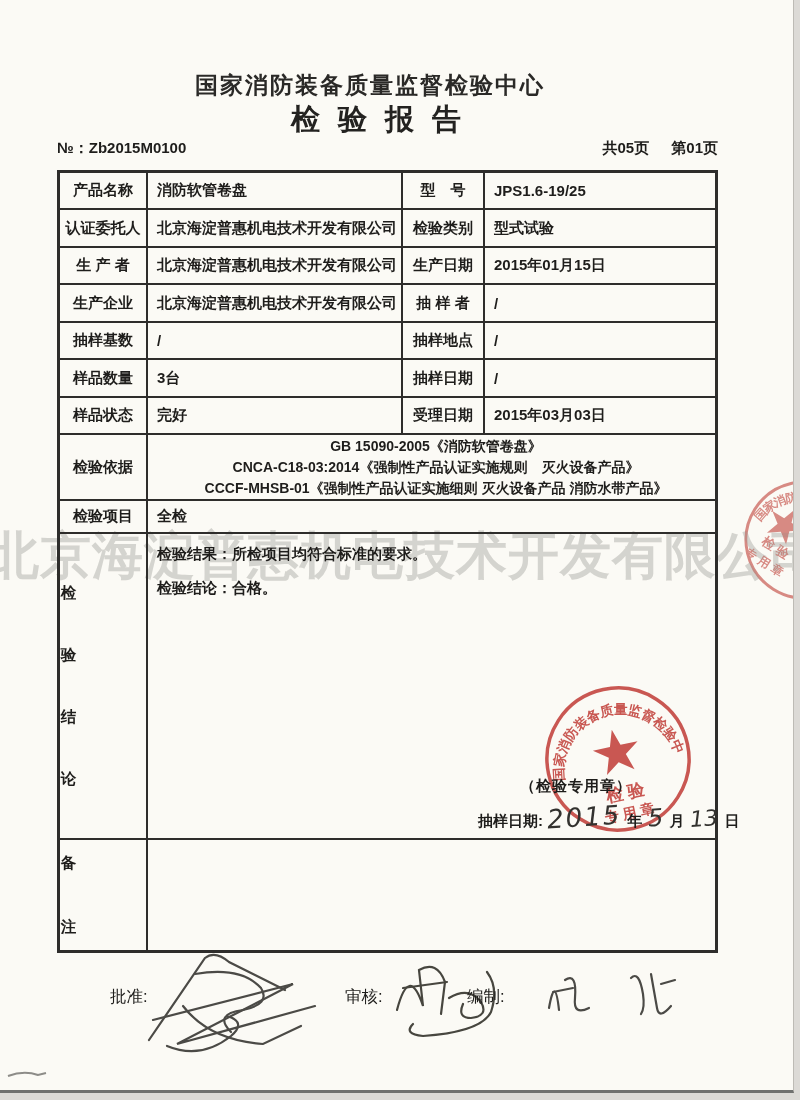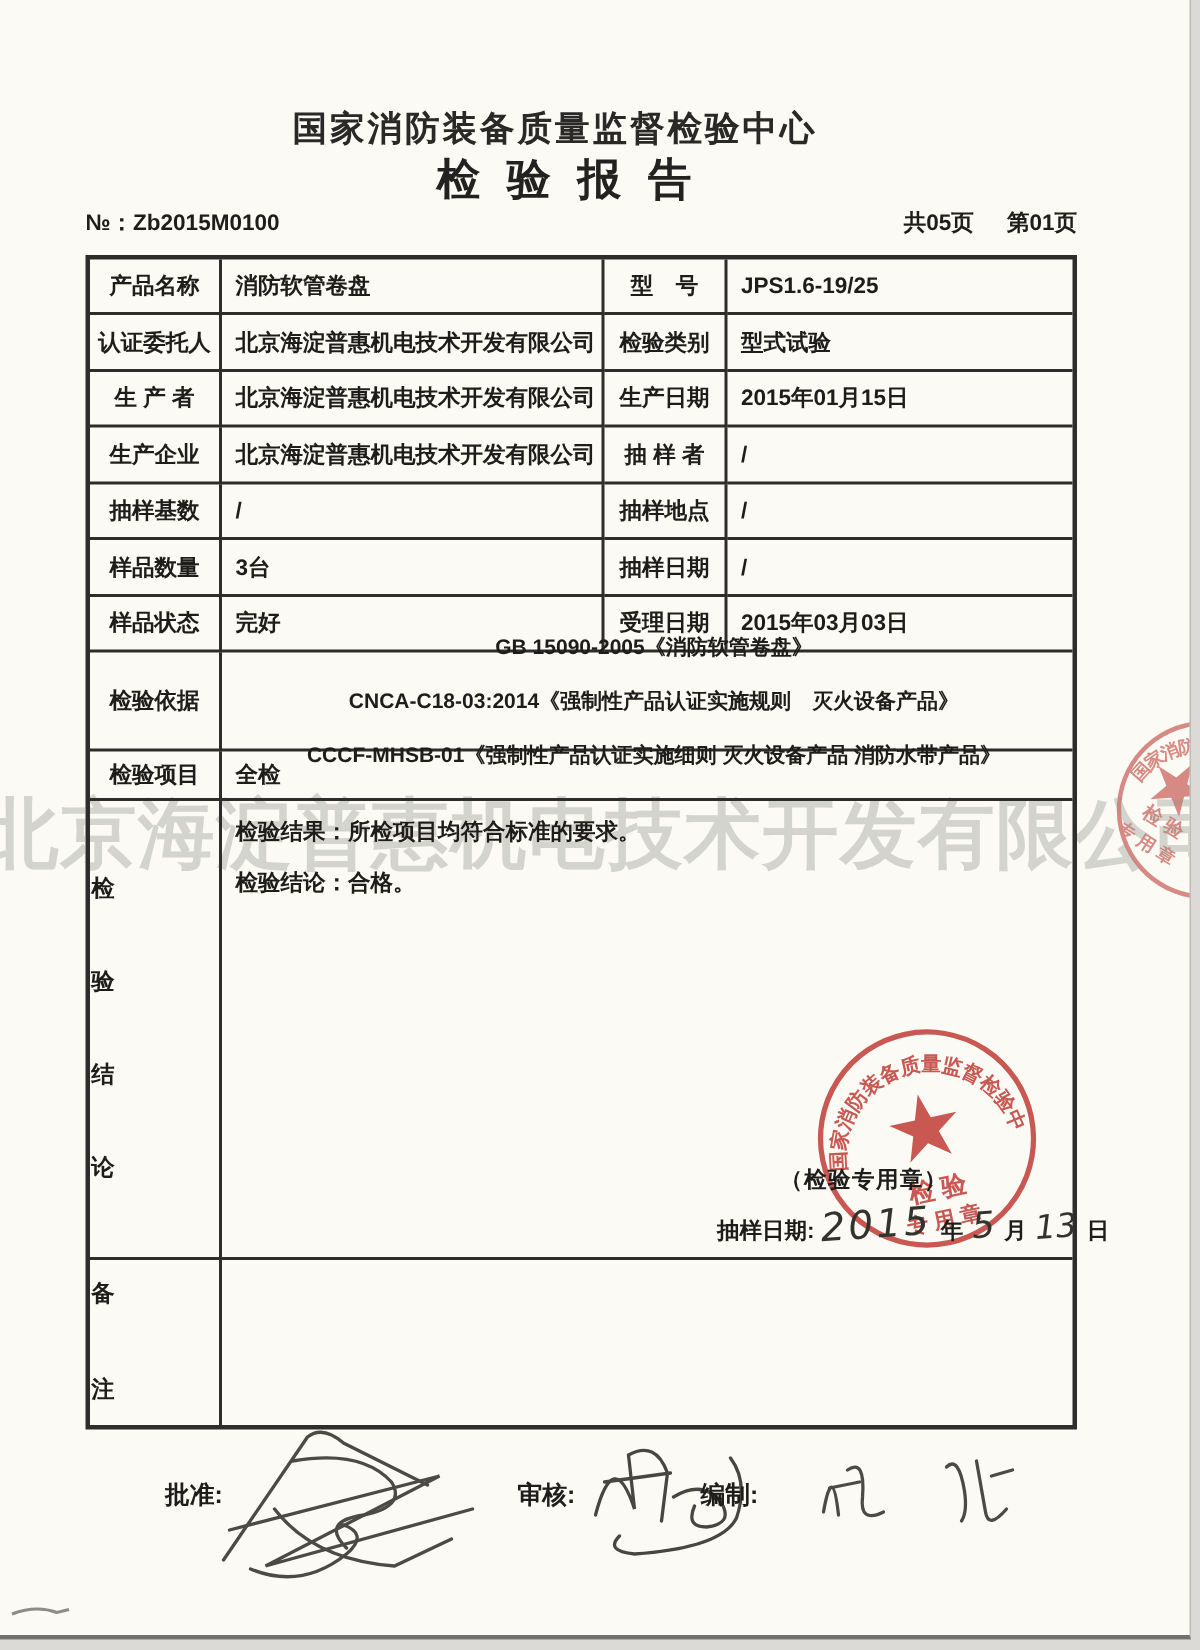--- a/index.html
+++ b/index.html
@@ -47,21 +47,21 @@
     border-right:2px solid var(--line);
     border-bottom:2px solid var(--line);
     display:flex;align-items:center;
   }
   .trow > div:last-child{border-right:none;}
   .trow.last > div{border-bottom:none;}
   .cell-label{justify-content:center;}
   .cell-value{padding-left:9px;}
   .h37{height:37px;} .h38{height:38px;}
   .basis-row{height:66px;}
-  .basis-content{flex-direction:column;align-items:flex-start;justify-content:center;padding-left:9px;font-size:14px;line-height:21px;gap:15px;}
+  .basis-content{flex-direction:column;align-items:flex-start;justify-content:center;padding-left:9px;font-size:14px;line-height:21px;}
   .items-row{height:33px;}
   .concl-row{height:306px;}
   .remark-row{height:110px;}
   .vcell{justify-content:flex-start;}
   .vlabel{width:17px;word-break:break-all;text-align:center;font-size:15.5px;}
   .vlabel.l4{line-height:62px;}
   .vlabel.l2{line-height:64px;}
   .concl-content{position:relative;display:block !important;}
   .result-line{margin:11px 0 0 9px;}
   .verdict-line{margin:15px 0 0 9px;}
@@ -76,21 +76,21 @@
   .main-stamp{position:absolute;left:385px;top:138px;width:170px;height:170px;mix-blend-mode:multiply;opacity:.88;}
   .edge-stamp{position:absolute;left:738px;top:455px;width:56px;height:175px;mix-blend-mode:multiply;opacity:.75;overflow:hidden;}
   
   .watermark{
     position:absolute;left:-12px;top:522px;width:820px;
     font-size:51px;font-weight:600;letter-spacing:1px;white-space:nowrap;
     color:#b9b8b3;opacity:.58;mix-blend-mode:darken;
     pointer-events:none;z-index:6;
   }
   
-  .footer-row{position:absolute;left:57px;top:962px;width:661px;height:105px;font-size:16.5px;font-weight:700;}
+  .footer-row{position:absolute;left:57px;top:962px;width:661px;height:105px;font-size:16.5px;font-weight:400;}
   .sig-label{position:absolute;top:24px;}
   .lab-approve{left:53px;} .lab-review{left:288px;} .lab-prepare{left:410px;}
   .sig-svg{position:absolute;}
   .sig-approve{left:86px;top:-14px;}
   .sig-review{left:326px;top:-4px;}
   .sig-prepare{left:482px;top:2px;}
   .corner-mark{position:absolute;left:6px;top:1066px;}
 </style>
 </head>
 <body>

